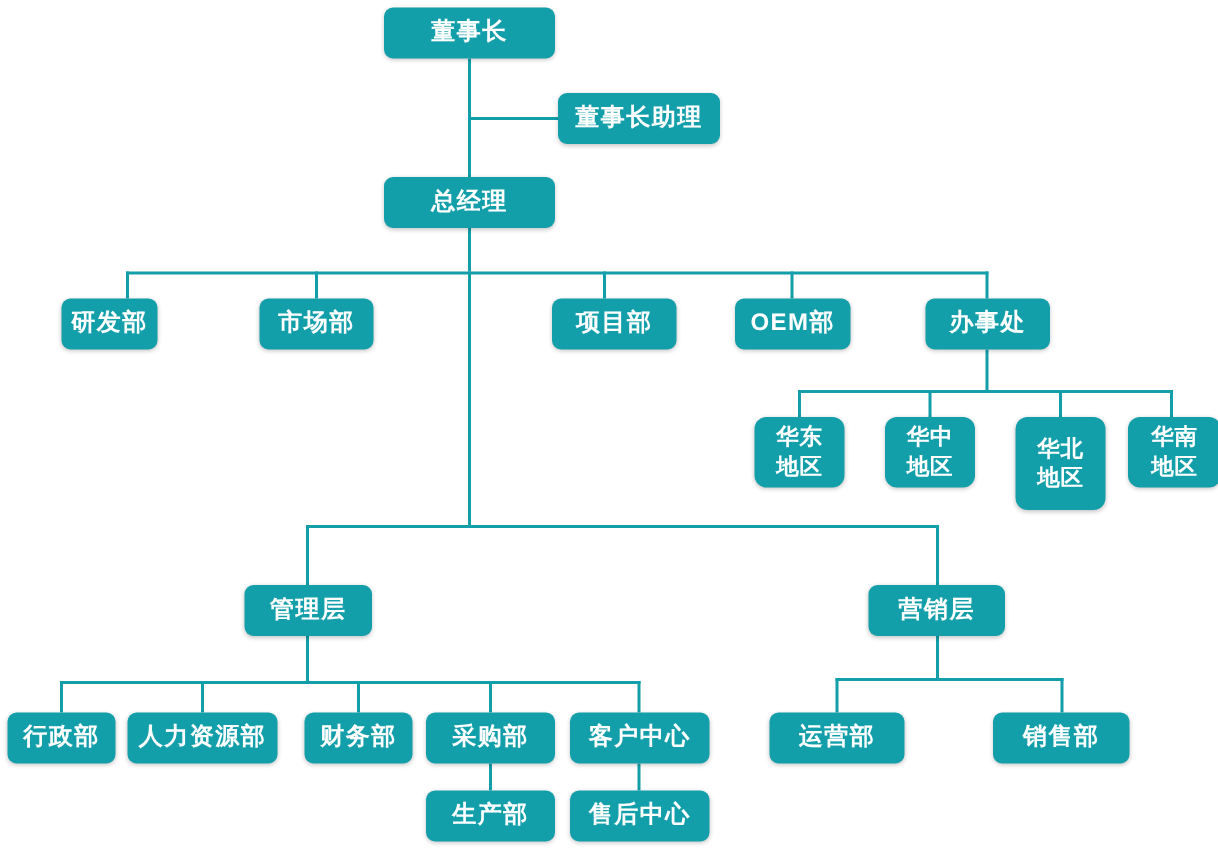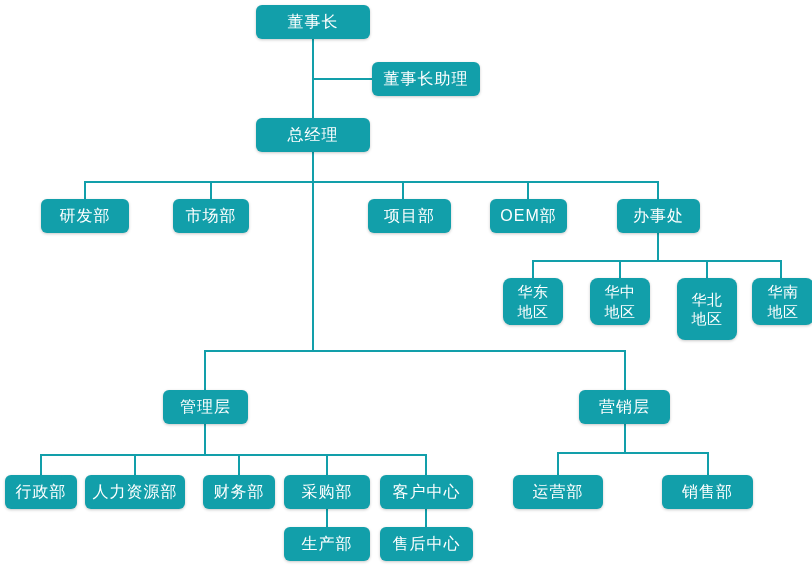--- a/index.html
+++ b/index.html
@@ -12,21 +12,21 @@
     width: 812px;
     height: 566px;
     background: #ffffff;
     font-family: "Liberation Sans", "DejaVu Sans", sans-serif;
     overflow: hidden;
   }
   .node {
     position: absolute;
     background: var(--node-fill, #129faa);
     color: var(--node-text, #ffffff);
-    font-weight: normal;
+    font-weight: bold;
     font-size: 16px;
     line-height: 1.3;
     display: flex;
     align-items: center;
     justify-content: center;
     text-align: center;
     border-radius: 6px;
     white-space: pre-line;
     box-shadow: 0 1px 3px rgba(0,0,0,0.22);
     letter-spacing: 1px;
@@ -78,21 +78,21 @@
   <div class="line" style="left:425px;top:509px;width:2px;height:18px"></div>
   <div class="line" style="left:624px;top:424px;width:2px;height:28px"></div>
   <div class="line" style="left:557px;top:452px;width:152px;height:2px"></div>
   <div class="line" style="left:557px;top:452px;width:2px;height:23px"></div>
   <div class="line" style="left:707px;top:452px;width:2px;height:23px"></div>
 
   <div class="node" style="left:256px;top:5px;width:114px;height:34px">董事长</div>
   <div class="node" style="left:256px;top:118px;width:114px;height:34px">总经理</div>
   <div class="node" style="left:372px;top:62px;width:108px;height:34px">董事长助理</div>
 
-  <div class="node" style="left:41px;top:199px;width:88px;height:34px">研发部</div>
+  <div class="node" style="left:41px;top:199px;width:64px;height:34px">研发部</div>
   <div class="node" style="left:173px;top:199px;width:76px;height:34px">市场部</div>
   <div class="node" style="left:368px;top:199px;width:83px;height:34px">项目部</div>
   <div class="node" style="left:490px;top:199px;width:77px;height:34px">OEM部</div>
   <div class="node" style="left:617px;top:199px;width:83px;height:34px">办事处</div>
 
   <div class="node small" style="left:503px;top:278px;width:60px;height:47px">华东
 地区</div>
   <div class="node small" style="left:590px;top:278px;width:60px;height:47px">华中
 地区</div>
   <div class="node small" style="left:677px;top:278px;width:60px;height:62px">华北

